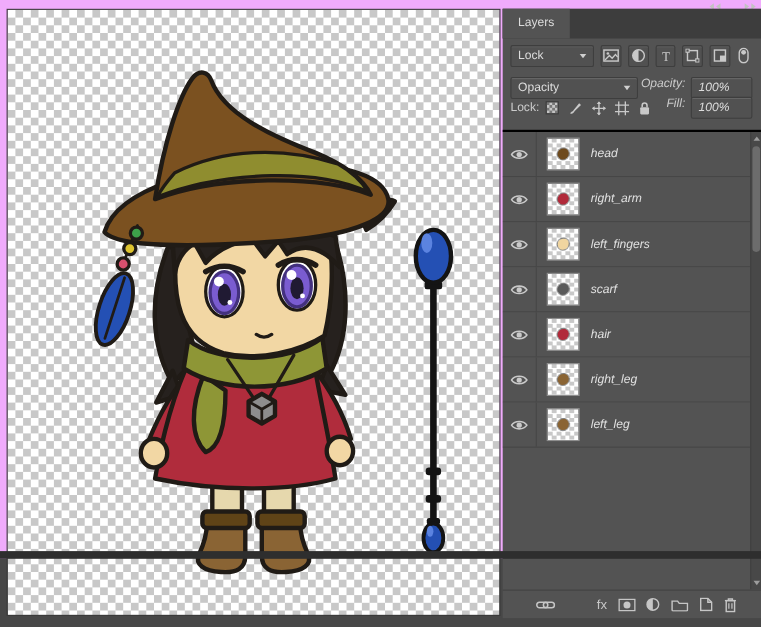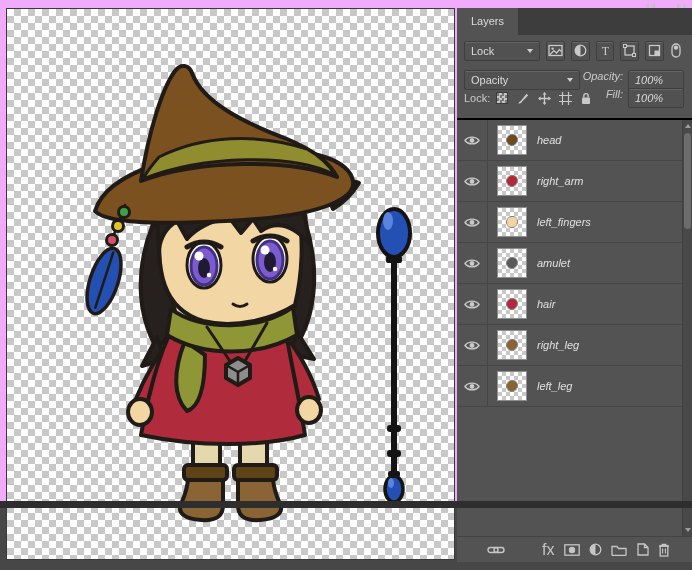--- a/index.html
+++ b/index.html
@@ -60,21 +60,21 @@
 
   .scrollbar{position:absolute;right:0;top:0;bottom:0;width:10px;background:#484848;border-left:1px solid #404040;box-sizing:border-box;cursor:pointer;}
   .scroll-thumb{position:absolute;top:13px;left:1px;width:7px;height:96px;background:#6c6c6c;border-radius:4px;cursor:grab;}
   .scroll-arrow{position:absolute;left:2px;width:0;height:0;border-left:3px solid transparent;border-right:3px solid transparent;}
   .scroll-arrow.up{top:4px;border-bottom:4px solid #9d9d9d;}
   .scroll-arrow.down{bottom:4px;border-top:4px solid #9d9d9d;}
 
   
   .bottom-bar{height:25px;display:flex;align-items:center;justify-content:space-between;padding:0 22px 0 30px;flex:0 0 auto;}
   .bbtn{display:flex;align-items:center;justify-content:center;cursor:pointer;}
-  .fx-label{color:#c6c6c6;font-size:16px;line-height:1;margin-left:28px;}
+  .fx-label{color:#c6c6c6;font-size:12px;line-height:1;margin-left:28px;}
 </style>
 </head>
 <body>
 
 <div class="app">
 
   <div class="dock-top">
     <span class="dbl-chev">
         <i></i>
         <i></i>
@@ -308,21 +308,21 @@
           <div class="layer-row">
     <div class="eye-cell">
       <svg width="16" height="11" viewBox="0 0 16 11">
         <path d="M1,5.5 C4,1 12,1 15,5.5 C12,10 4,10 1,5.5 Z" fill="none" stroke="#c9c9c9" stroke-width="1.4"></path>
         <circle cx="8" cy="5.5" r="2.4" fill="#c9c9c9"></circle>
       </svg>
     </div>
     <div class="thumb checker">
       <span class="blob" style="background: rgb(90, 90, 90);"></span>
     </div>
-    <div class="layer-name">amulet</div>
+    <div class="layer-name">scarf</div>
   </div>
           <div class="layer-row">
     <div class="eye-cell">
       <svg width="16" height="11" viewBox="0 0 16 11">
         <path d="M1,5.5 C4,1 12,1 15,5.5 C12,10 4,10 1,5.5 Z" fill="none" stroke="#c9c9c9" stroke-width="1.4"></path>
         <circle cx="8" cy="5.5" r="2.4" fill="#c9c9c9"></circle>
       </svg>
     </div>
     <div class="thumb checker">
       <span class="blob" style="background: rgb(177, 42, 58);"></span>

